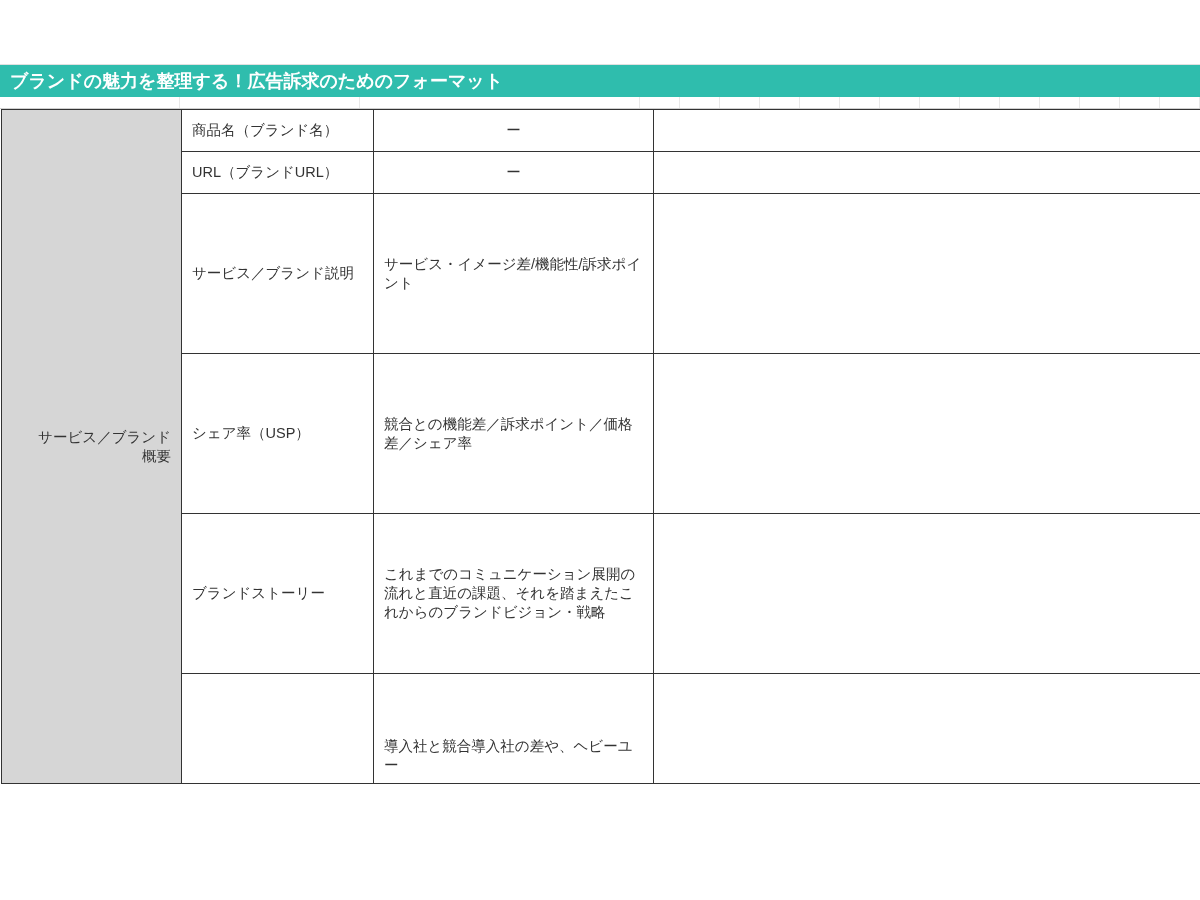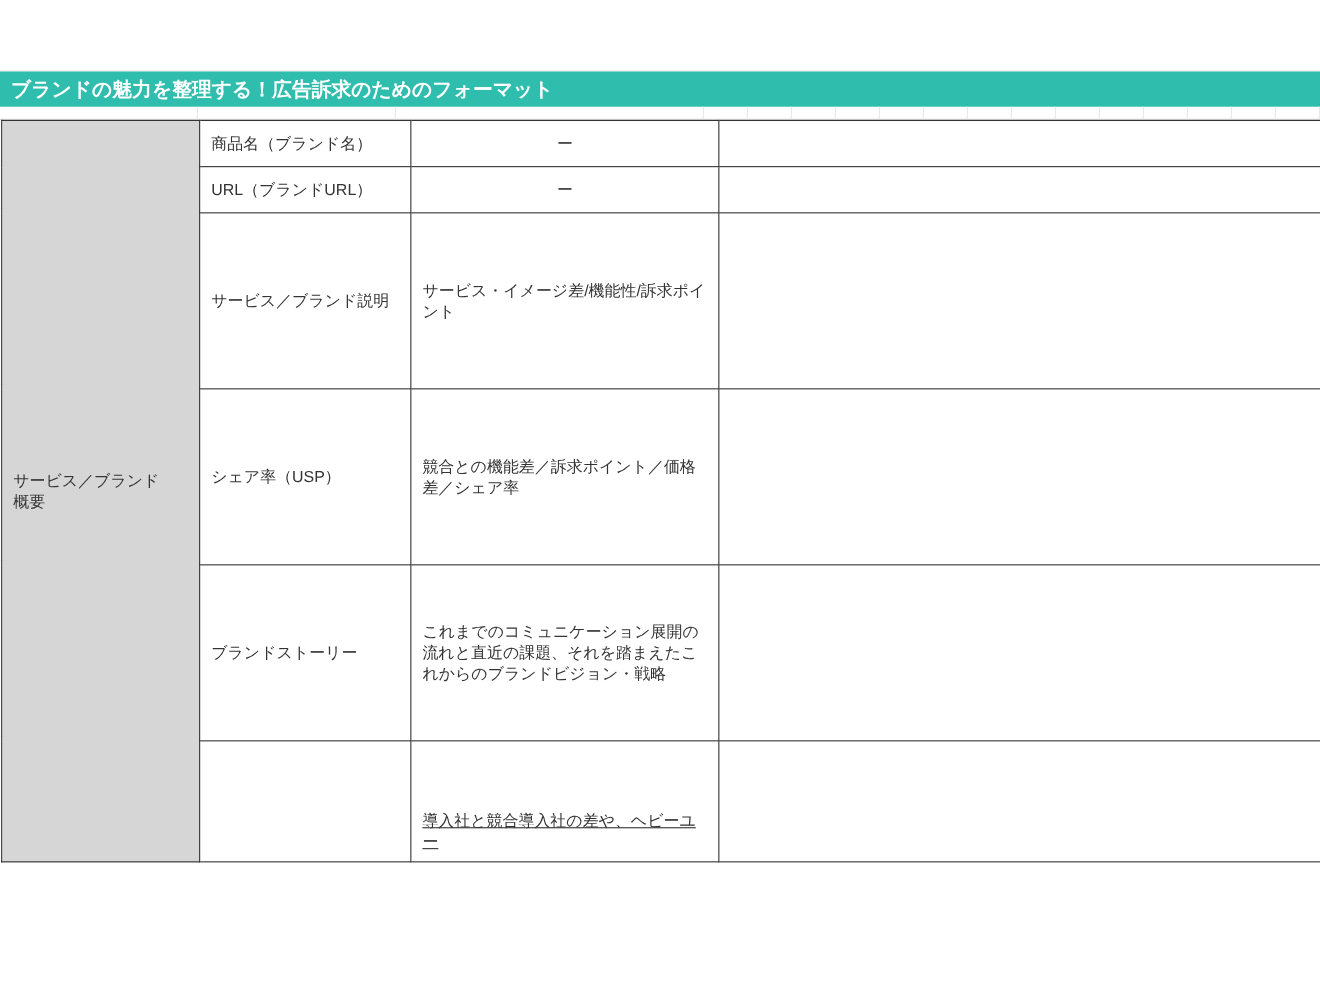--- a/index.html
+++ b/index.html
@@ -54,21 +54,21 @@
     .main-table td {
       border: 1px solid #333333;
       vertical-align: middle;
       font-size: 14.5px;
       color: #333333;
       padding: 8px 10px;
     }
     .cat-col {
       width: 180px;
       background: #d6d6d6;
-      text-align: left;
+      text-align: right;
       font-size: 15px;
     }
     .label-col {
       width: 192px;
       background: #ffffff;
     }
     .desc-col {
       width: 280px;
       background: #ffffff;
     }
@@ -80,21 +80,20 @@
       font-size: 15px;
     }
     .short-row td {
       height: 42px;
     }
     .tall-row td {
       height: 160px;
     }
     .partial-row td {
       height: 110px;
-      text-decoration: underline;
     }
     .partial-row .desc-col {
       vertical-align: bottom;
     }
   </style>
 </head>
 <body>
 
 <div class="sheet-container">
   <div class="spacer-top"></div>

